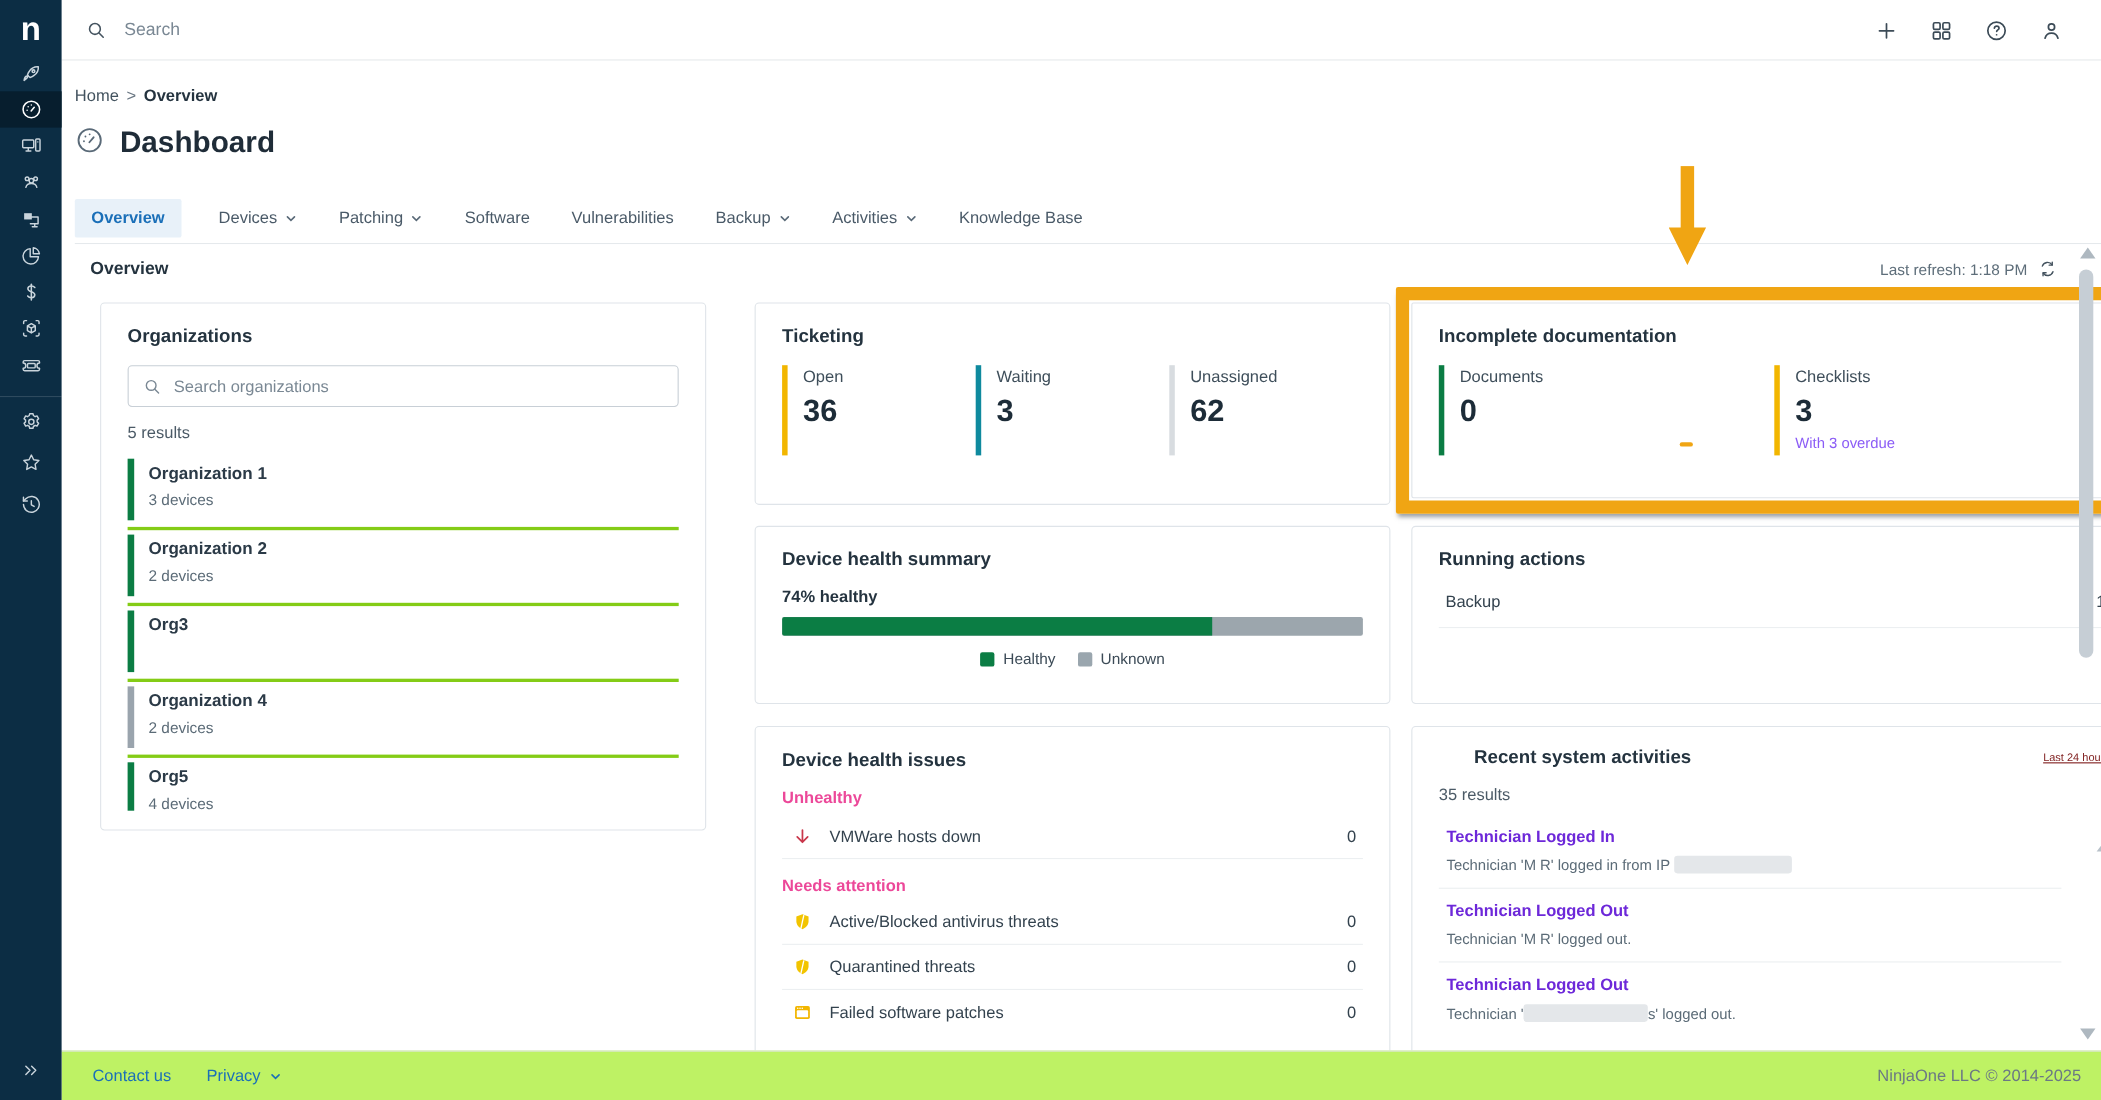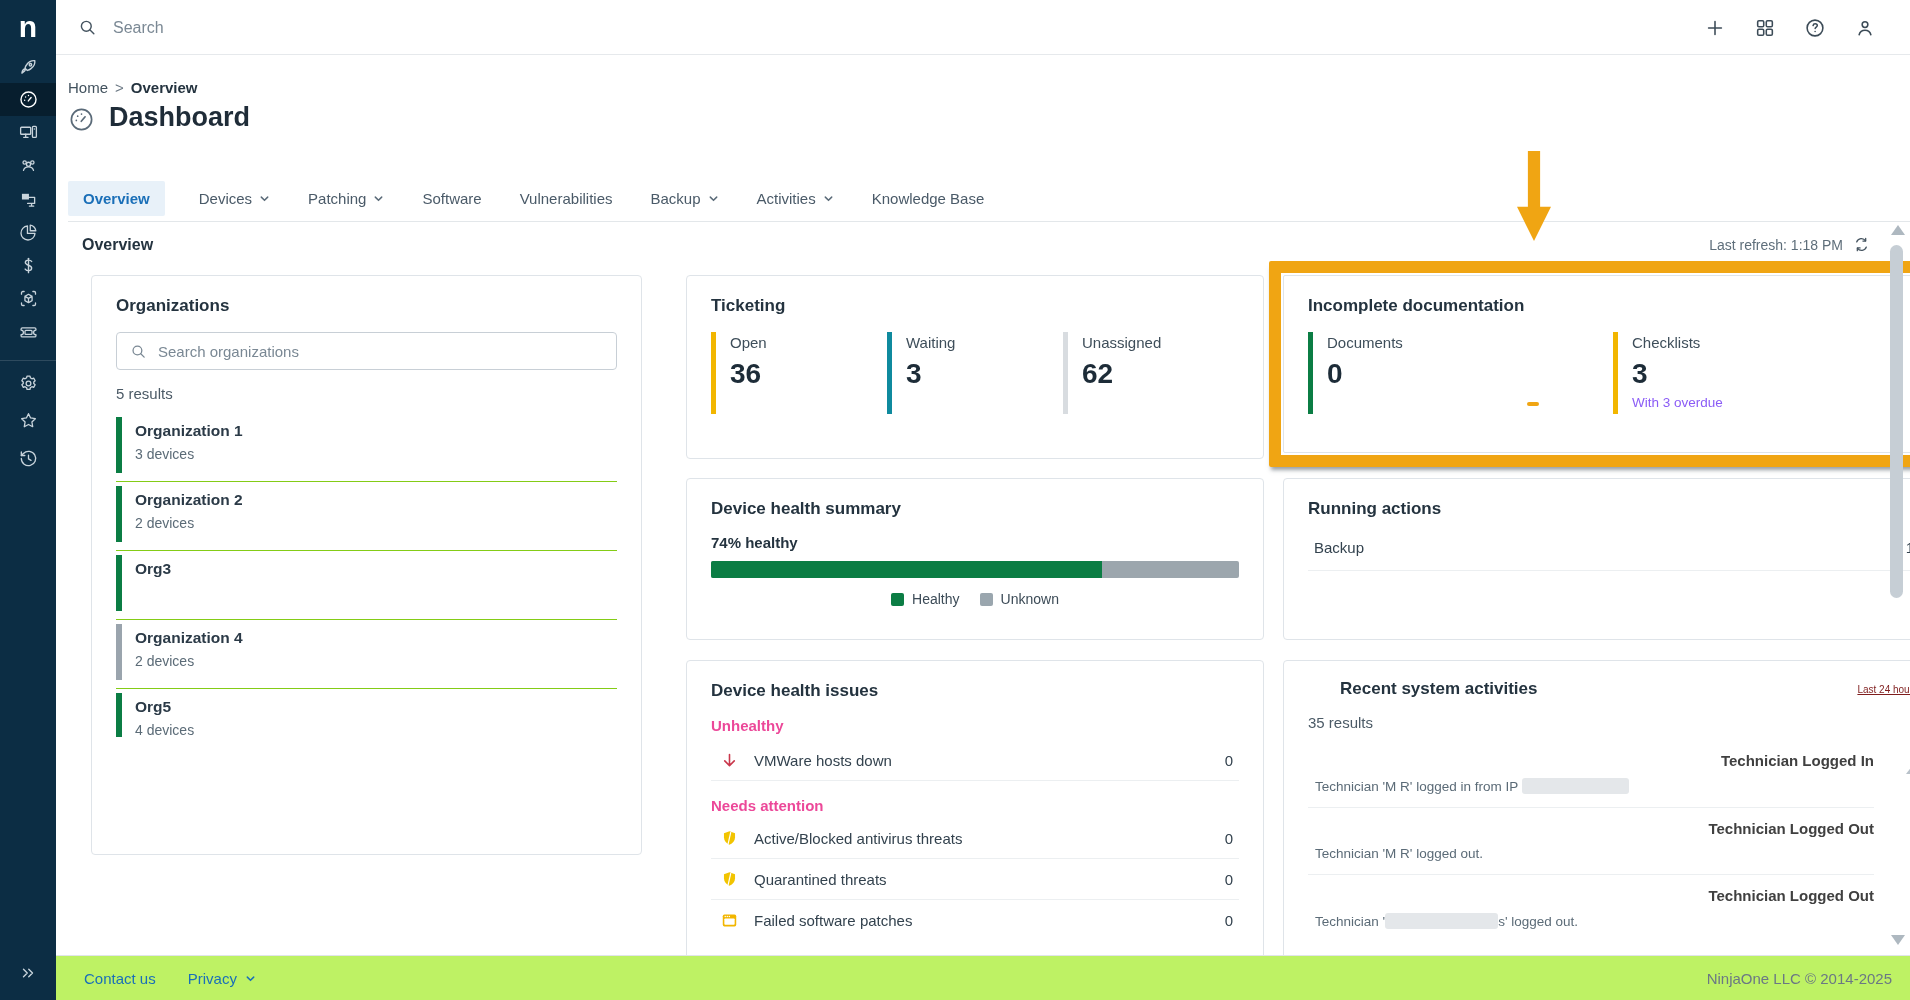--- a/index.html
+++ b/index.html
@@ -21,21 +21,21 @@
   .topbar { position:absolute; left:56px; top:0; right:0; height:55px; background:#fff; border-bottom:1px solid #E6E9EC; z-index:10; }
   .tb-search { position:absolute; left:22px; top:0; height:55px; display:flex; align-items:center; gap:16px; color:#44535F; }
   .tb-search .ph { font-size:16px; color:#7A8894; }
   .tb-icons { position:absolute; right:34px; top:0; height:55px; display:flex; align-items:center; gap:28px; color:#3C4B57; }
   .tb-icons svg { width:22px; height:22px; cursor:pointer; }
 
   
   .crumbs { position:absolute; left:68px; top:79px; font-size:15px; color:#42525E; display:flex; gap:7px; align-items:center; }
   .crumbs .cur { color:#24333F; font-weight:700; }
   .crumbs .sep { color:#6B7884; }
-  .title-row { position:absolute; left:68px; top:102px; display:flex; align-items:flex-end; gap:14px; }
+  .title-row { position:absolute; left:68px; top:114px; display:flex; align-items:flex-start; gap:14px; }
   .title-row svg { width:27px; height:27px; color:#5A6A78; }
   .page-title { font-size:27px; font-weight:700; color:#1F2C38; }
   .tabs { position:absolute; left:68px; top:181px; display:flex; align-items:center; gap:30px; font-size:15px; color:#4A5A68; }
   .tab { display:flex; align-items:center; gap:7px; padding:9px 4px; cursor:pointer; white-space:nowrap; }
   .tab.active { background:#E8F1F9; color:#1A6FB8; font-weight:600; padding:9px 15px; border-radius:2px; }
   .tab svg { width:11px; height:11px; color:#5A6A78; }
   .tabs-divider { position:absolute; left:68px; right:0; top:221px; height:1px; background:#E3E7EA; }
 
   
   .main { position:absolute; left:56px; top:222px; width:1854px; height:733px; overflow:hidden; background:#fff; }
@@ -44,27 +44,27 @@
   .refresh-row .txt { font-size:14px; color:#5E6E7A; }
   .refresh-row svg { width:17px; height:17px; color:#44535F; cursor:pointer; }
 
   .cols { position:absolute; left:35px; top:53px; display:flex; align-items:flex-start; }
   .col1 { width:551px; } .col2 { width:578px; margin-left:44px; } .col3 { width:660px; margin-left:19px; }
 
   .card { background:#fff; border:1px solid #DFE4E9; border-radius:4px; padding:20px 24px; }
   .card-title { font-size:17px; font-weight:700; color:#24333F; }
 
   
-  .org-card { height:580px; overflow:hidden; }
+  .org-card { height:480px; overflow:hidden; }
   .org-search { margin-top:16px; height:38px; border:1px solid #C8CFD6; border-radius:4px; display:flex; align-items:center; gap:11px; padding:0 13px; color:#7A8894; }
   .org-search svg { width:17px; height:17px; }
   .org-search .ph { font-size:15px; }
   .results { margin-top:15px; font-size:15px; color:#4B5A66; }
   .org-list { margin-top:11px; }
-  .org-item { position:relative; height:69px; padding:9px 0 0 19px; border-bottom:1px solid #84cc16; cursor:pointer; }
+  .org-item { position:relative; height:69px; padding:9px 0 0 19px; border-bottom:3px solid #84cc16; cursor:pointer; }
   .org-item:last-child { border-bottom:none; height:49px; }
   .org-bar { position:absolute; left:0; top:4px; width:6px; height:56px; background:#0B7D44; }
   .org-item:last-child .org-bar { height:44px; }
   .org-bar.gray { background:#9AA4AD; }
   .org-name { font-size:15.5px; font-weight:600; color:#2B3A47; }
   .org-devices { margin-top:6px; font-size:14px; color:#5B6B77; }
 
   
   .stat-row { display:flex; margin-top:16px; }
   .stat { flex:1; border-left:5px solid #D8DCE0; padding:2px 0 2px 14px; height:82px; cursor:pointer; }
@@ -104,21 +104,21 @@
   .ra-card { margin-top:11px; height:162px; }
   .ra-row { margin-top:20px; display:flex; align-items:center; justify-content:space-between; padding:0 4px 14px 6px; border-bottom:1px solid #ECEFF1; font-size:15px; color:#33424E; cursor:pointer; }
 
   
   .rsa-card { margin-top:20px; height:320px; padding:18px 24px; position:relative; }
   .rsa-head { display:flex; align-items:center; justify-content:space-between;margin-left:32px; }
   .rsa-range { font-size:10px; color:#7f1d1d;text-decoration:underline; }
   .act-list { margin-top:9px; padding-right:44px; }
   .act-item { padding:12px 0 13px 7px; border-bottom:1px solid #ECEFF1; cursor:pointer; }
   .act-item:last-child { border-bottom:none; }
-  .act-title { font-size:15px; font-weight:700; color:#404040;text-align:right; }
+  .act-title { font-size:15px; font-weight:700; color:#6d28d9; }
   .act-desc { margin-top:9px; font-size:13.5px; color:#5B6B77; }
   .redact { display:inline-block; vertical-align:-3px; height:16px; background:#E4E7EA; border-radius:3px; }
   .redact.w1 { width:107px; } .redact.w2 { width:113px; }
   .inner-scroll-up { position:absolute; right:22px; top:104px; width:0; height:0;
                      border-left:7px solid transparent; border-right:7px solid transparent; border-bottom:9px solid #B8C1C9; cursor:pointer; }
   .inner-scroll-thumb { position:absolute; right:20px; top:122px; width:11px; height:195px; border-radius:6px; background:#C6CED5; cursor:pointer; }
 
   
   .scroll-up { position:absolute; left:1891px; top:225px; width:0; height:0;
                border-left:7px solid transparent; border-right:7px solid transparent; border-bottom:10px solid #AEB8C0; cursor:pointer; z-index:20; }

